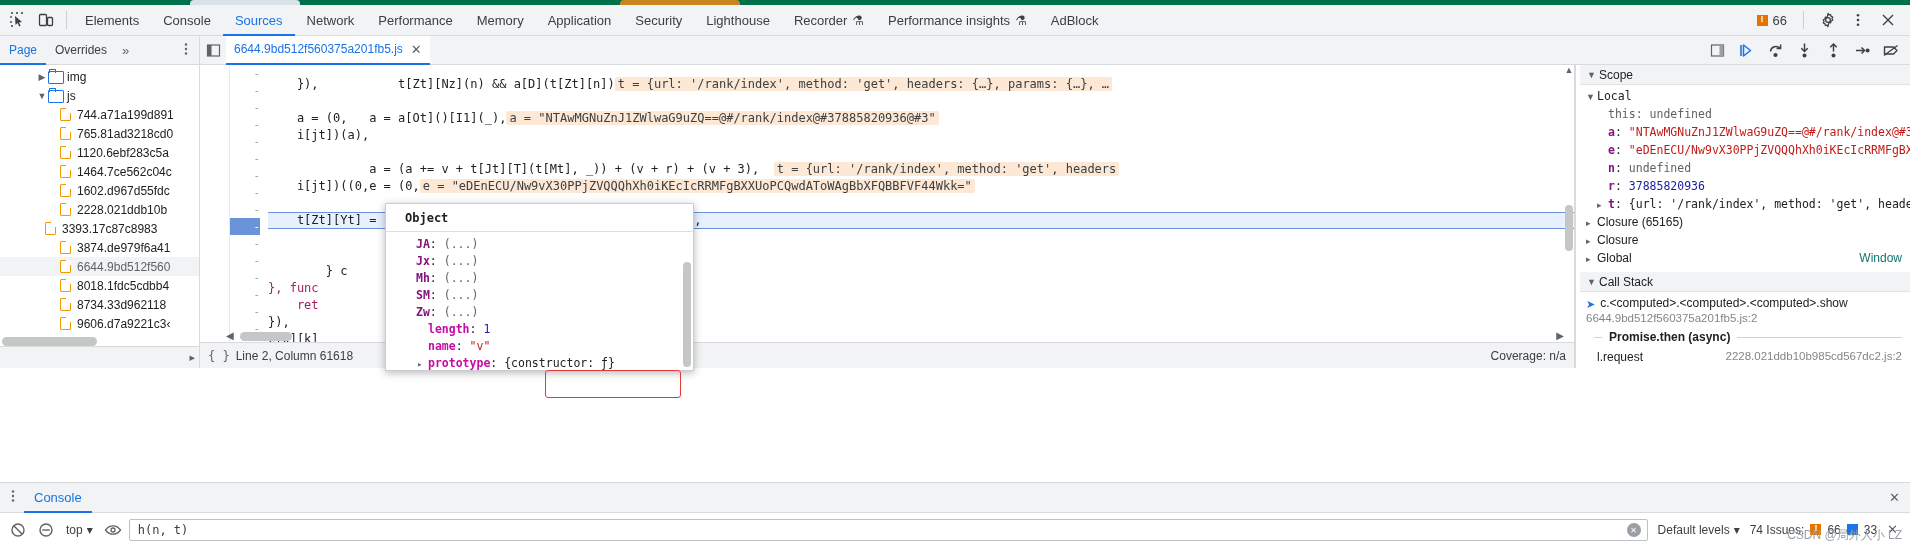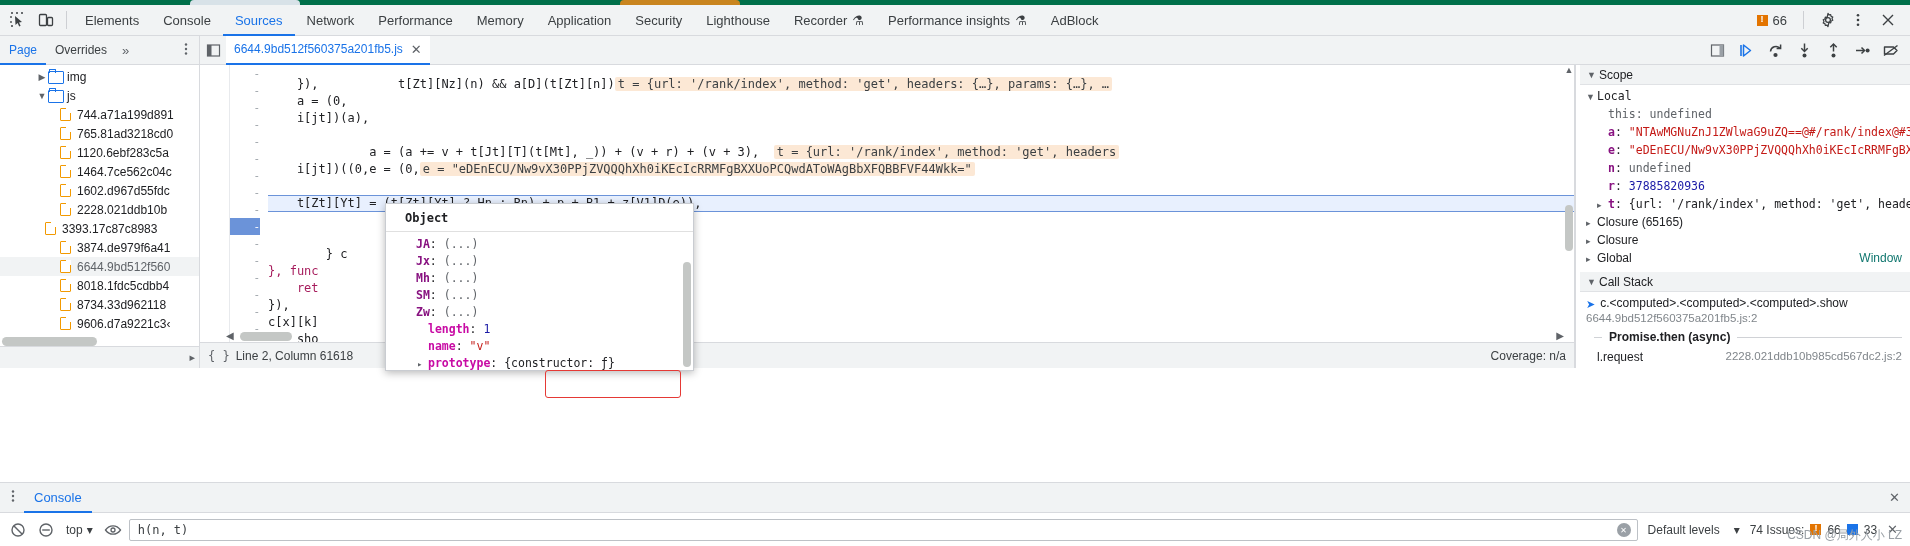--- a/index.html
+++ b/index.html
@@ -167,21 +167,21 @@
   .drw-close { margin-left:auto; padding-right:10px; color:#5f6368; cursor:pointer; font-size:13px;}
   .console-bar { height:33px; display:flex; align-items:center; gap:4px; padding:0 6px; background:#fff;}
   .cb-icon { width:24px; height:24px; display:flex; align-items:center; justify-content:center; color:#5f6368; cursor:pointer;}
   .ctx-select { display:flex; align-items:center; gap:4px; font-size:12px; color:#3c4043; padding:0 4px; cursor:pointer;}
   .console-input {
     flex:1; height:22px; border:1px solid #bdc1c6; border-radius:2px;
     display:flex; align-items:center; padding:0 8px; font-size:12px; color:#3c4043;
     font-family:"DejaVu Sans Mono", monospace; position:relative; background:#fff;
   }
   .console-input .clr { position:absolute; right:6px; width:14px;height:14px;border-radius:50%; background:#9aa0a6; color:#fff; font-size:10px; display:flex;align-items:center;justify-content:center; cursor:pointer;}
-  .lvl-select { font-size:12px; color:#3c4043; display:flex; align-items:center; gap:14px; cursor:pointer; padding:0 6px;}
+  .lvl-select { font-size:12px; color:#3c4043; display:flex; align-items:center; gap:4px; cursor:pointer; padding:0 6px;}
   .issues-sum { display:flex; align-items:center; gap:6px; font-size:12px; color:#3c4043; padding-right:6px; cursor:pointer;}
   .drw-x { color:#5f6368; cursor:pointer; padding-right:6px; font-size:13px;}
   .watermark { position:absolute; right:8px; bottom:2px; font-size:12px; color:#9aa0a6; font-family:"Liberation Sans", sans-serif;}
 </style>
 </head>
 <body>
 
 <div class="app">
 
   <div class="browser-strip">
@@ -436,20 +436,23 @@
         <div>-</div>
         <div>-</div>
         <div>-</div>
       </div>
 
       <div class="code-area">
         <div class="cline" style="margin-top:-6px">
           <span>        t[Zt][Nz](n) &amp;&amp; a[D](t[Zt][n])</span><span class="inline-val">t = {url: '/rank/index', method: 'get', headers: {…}, params: {…}, …</span>
         </div>
         <div class="cline"><span>    }),</span></div>
+        <div class="cline">
+          <span>    a = a[Ot]()[I1](_),</span><span class="inline-val">a = "NTAwMGNuZnJ1ZWlwaG9uZQ==@#/rank/index@#37885820936@#3"</span>
+        </div>
         <div class="cline"><span>    a = (0,</span></div>
         <div class="cline"><span>    i[jt])(a),</span></div>
         <div class="cline">
           <span>    a = (a += v + t[Jt][T](t[Mt], _)) + (v + r) + (v + 3),</span>&nbsp;&nbsp;<span class="inline-val">t = {url: '/rank/index', method: 'get', headers</span>
         </div>
         <div class="cline">
           <span>    e = (0,</span><span class="inline-val">e = "eDEnECU/Nw9vX30PPjZVQQQhXh0iKEcIcRRMFgBXXUoPCQwdAToWAgBbXFQBBFVF44Wkk="</span>
         </div>
         <div class="cline"><span>    i[jt])((0,</span></div>
         <div class="cline">

